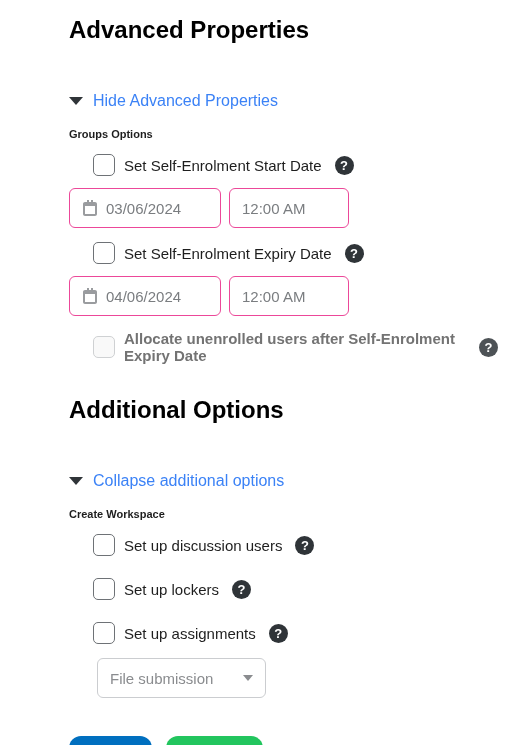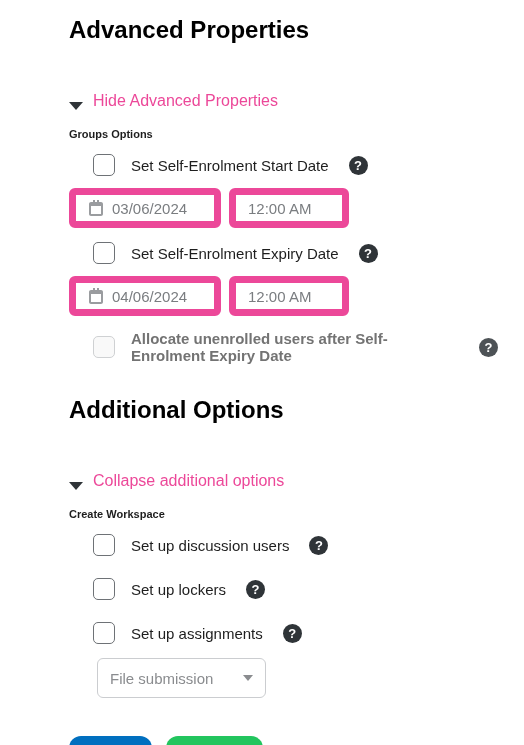--- a/index.html
+++ b/index.html
@@ -11,23 +11,23 @@
       color: #202122;
     }
     h2 {
       font-size: 24px;
       font-weight: 700;
       margin-bottom: 18px;
       color: #000;
     }
     .toggle-link {
       display: flex;
-      align-items: flex-end;
+      align-items: center;
       gap: 10px;
-      color: #ec4899;
+      color: #3b82f6;
       font-size: 16px;
       cursor: pointer;
       margin-bottom: 18px;
       margin-top: 48px;
     }
     .triangle-down {
       display: inline-block;
       width: 0; height: 0;
       border-left: 7px solid transparent;
       border-right: 7px solid transparent;
@@ -35,21 +35,21 @@
     }
     .section-label {
       font-size: 11px;
       font-weight: 700;
       margin-bottom: 14px;
       color: #1e1e1e;
     }
     .chk-row {
       display: flex;
       align-items: center;
-      gap: 16px;
+      gap: 9px;
       margin-bottom: 12px;
       padding-left: 24px;
     }
     .chk {
       width: 22px; height: 22px;
       border: 1.5px solid #6e7276;
       border-radius: 5px;
       background: #fff;
       flex-shrink: 0;
     }
@@ -77,21 +77,21 @@
     }
     .help-icon.dim { background: #4d5256; }
     .datetime-row {
       display: flex;
       gap: 8px;
       margin-bottom: 14px;
     }
     .date-field, .time-field {
       display: flex;
       align-items: center;
-      border: 7px solid #ec4899;
+      border: 1px solid #ec4899;
       border-radius: 6px;
       height: 40px;
       padding: 0 12px;
       background: #fff;
       color: #7a7d80;
       font-size: 15px;
     }
     .date-field { width: 152px; gap: 8px; }
     .time-field { width: 120px; }
     .cal-icon { display: inline-flex; }

